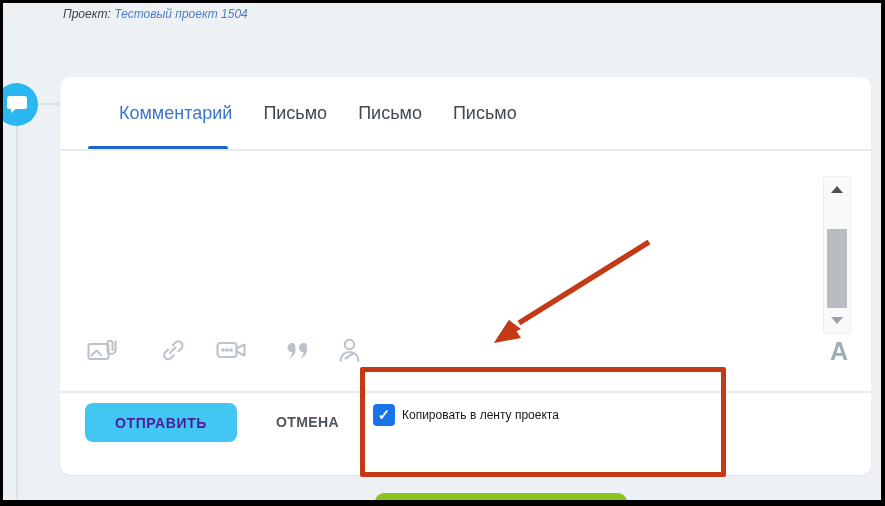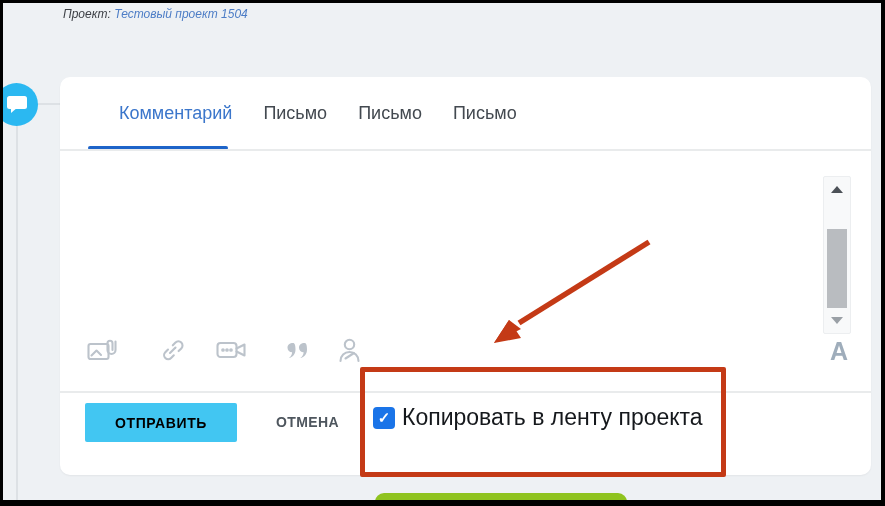--- a/index.html
+++ b/index.html
@@ -61,31 +61,31 @@
   .icon-link   { left:99px; }
   .icon-video  { left:156px; }
   .icon-quote  { left:226px; }
   .icon-mention{ left:276px; }
   .text-color-btn { position:absolute; left:766px; top:259px; width:26px; height:30px;
     font-size:25px; font-weight:600; color:#9fadbb; text-align:center; line-height:30px; cursor:pointer; }
 
   
   .send-btn {
     position:absolute; left:25px; top:326px; width:152px; height:39px;
-    background:#42c6f2; border:none; border-radius:2px;
-    color:#000000; font-weight:bold; font-size:14px; letter-spacing:.6px; cursor:pointer;
+    background:#42c6f2; border:none; border-radius:8px;
+    color:#4c1d95; font-weight:bold; font-size:14px; letter-spacing:.6px; cursor:pointer;
     font-family:"Liberation Sans", sans-serif;
   }
   .cancel-btn { position:absolute; left:216px; top:337px; font-size:14px; font-weight:600;
     color:#4e565e; letter-spacing:.4px; cursor:pointer;text-align:right; }
   .copy-check { position:absolute; left:313px; top:327px; display:flex; align-items:center; gap:7px; cursor:pointer; }
   .checkbox { width:22px; height:22px; background:#1a74e8; border-radius:4px;
     display:flex; align-items:center; justify-content:center;
     color:#fff; font-size:15px; font-weight:bold; }
-  .copy-label { font-size:23px; color:#15181c; white-space:nowrap; }
+  .copy-label { font-size:12px; color:#15181c; white-space:nowrap; }
 
   
   .annot-rect { position:absolute; left:357px; top:364px; width:366px; height:110px;
     border:5px solid #c43a16; border-radius:2px; z-index:6; pointer-events:none; }
   .annot-arrow { position:absolute; left:460px; top:220px; z-index:6; pointer-events:none; }
 
   
   .green-btn { position:absolute; left:372px; top:490px; width:252px; height:16px;
     background:#8fc31f; border-radius:9px 9px 0 0; cursor:pointer; }
 </style>

